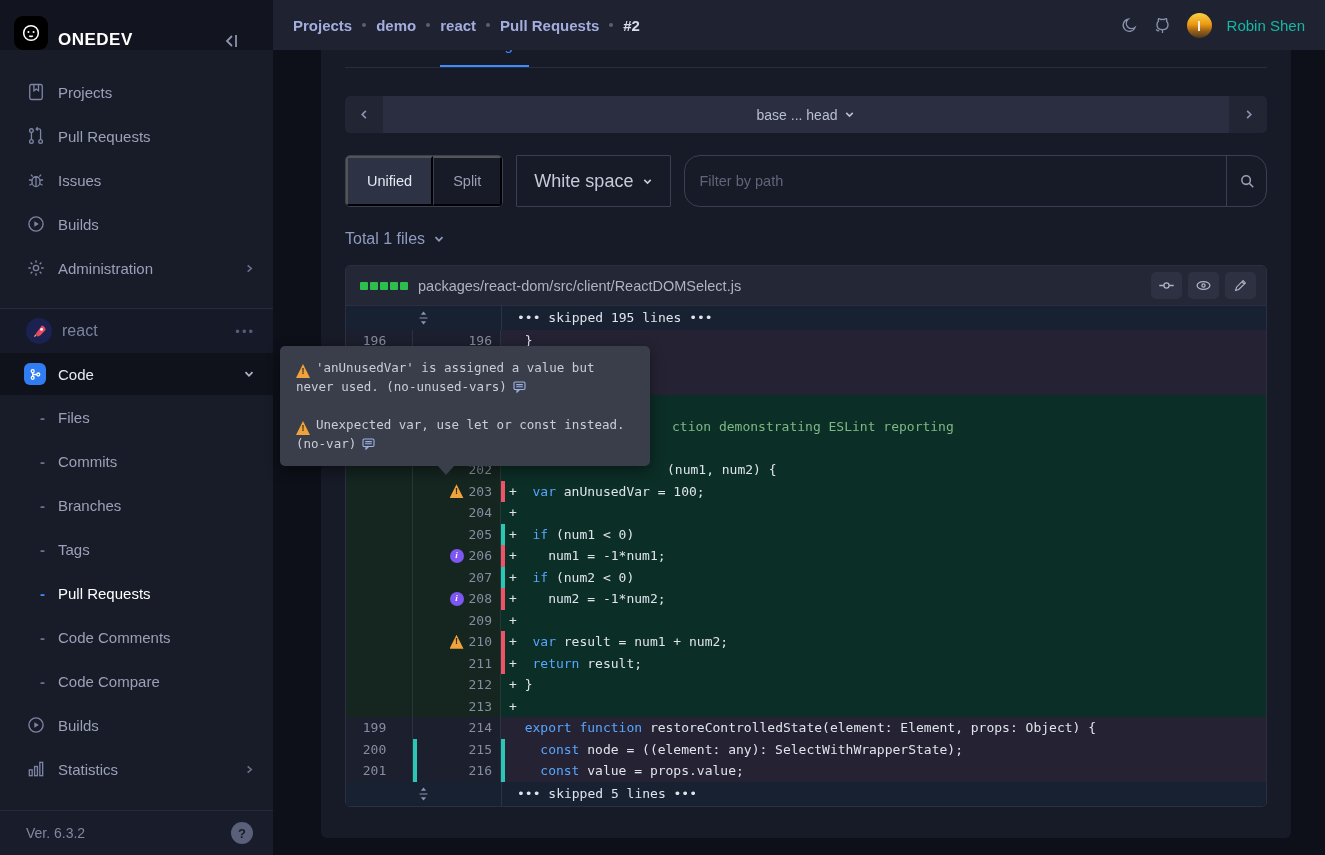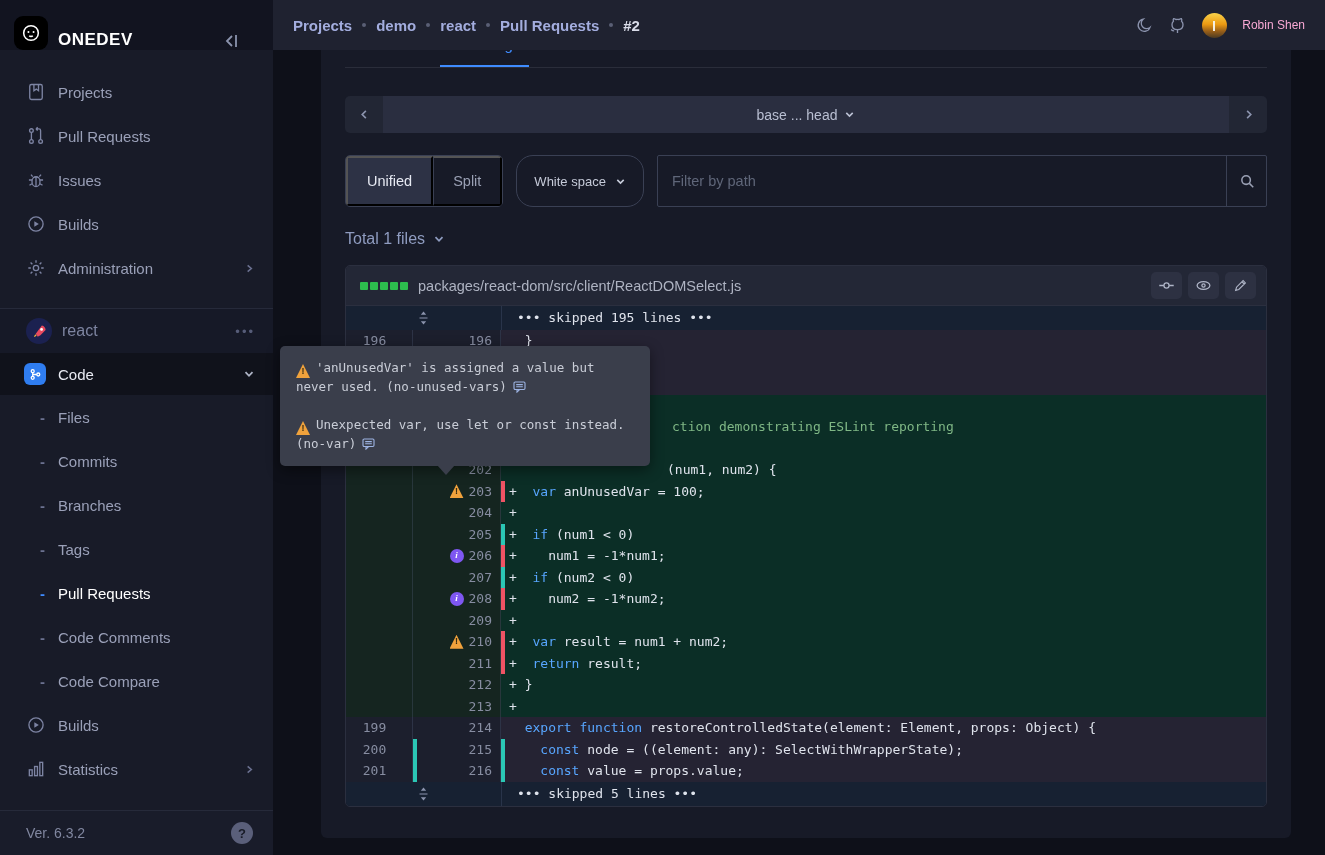--- a/index.html
+++ b/index.html
@@ -45,41 +45,41 @@
     display:flex;align-items:center;padding:0 20px;}
   .crumbs{display:flex;align-items:center;gap:10px;font-size:15px;font-weight:600;}
   .crumb{color:var(--link);cursor:pointer;}
   .crumb.current{color:#d9dce8;cursor:default;}
   .cdot{width:4px;height:4px;border-radius:50%;background:#5a5f75;}
   .top-right{margin-left:auto;display:flex;align-items:center;gap:15px;}
   .tico{color:#8b93ad;cursor:pointer;}
   .avatar{width:25px;height:25px;border-radius:50%;cursor:pointer;
     background:linear-gradient(180deg,#f8d24a 0%,#ec9a12 45%,#9a6018 72%,#4b3a22 100%);position:relative;overflow:hidden;}
   .avatar::after{content:"";position:absolute;left:11px;top:8px;width:2px;height:10px;background:#f4efe2;}
-  .uname{color:#f9a8d4;font-size:12px;}
+  .uname{color:#14b8a6;font-size:15px;}
 
   
   .main{position:absolute;left:273px;top:0;right:0;bottom:0;background:var(--main-bg);}
   .card{position:absolute;left:48px;top:30px;width:970px;height:808px;background:var(--card-bg);border-radius:6px;z-index:1;}
   .card-in{padding:0 24px;}
   .tabs{display:flex;gap:36px;border-bottom:1px solid #2a2d3a;padding:4px 0 0 0;height:38px;align-items:flex-end;}
   .tab{font-size:15px;color:#8d93a6;padding-bottom:8px;cursor:pointer;border-bottom:2px solid transparent;line-height:24px;}
   .tab.active{color:var(--accent);border-bottom-color:var(--accent);}
 
   .revbar{margin-top:28px;height:37px;background:#222634;border-radius:5px;display:flex;align-items:stretch;overflow:hidden;}
   .rev-nav{width:38px;display:flex;align-items:center;justify-content:center;color:#8b93ad;cursor:pointer;flex:none;}
   .rev-mid{flex:1;background:#2a2e40;display:flex;align-items:center;justify-content:center;gap:7px;color:#b9bfd2;font-size:14px;cursor:pointer;}
 
   .controls{margin-top:22px;display:flex;align-items:stretch;height:52px;gap:13px;}
   .seg{display:flex;border:1px solid #3a4054;border-radius:5px;overflow:hidden;flex:none;}
   .seg-btn{padding:0 19px;display:flex;align-items:center;font-size:14.5px;color:#9aa0b4;cursor:pointer;background:transparent;}
   .seg-btn.active{background:#2d3245;color:#e6e9f2;}
   .seg-btn + .seg-btn{border-left:1px solid #3a4054;}
-  .wsbtn{border:1px solid #3a4054;border-radius:17px;padding:0 17px;display:flex;align-items:center;gap:9px;color:#c6cbd9;font-size:13px;cursor:pointer;flex:none;}
-  .filterwrap{flex:1;border:1px solid #3a4054;border-radius:2px;display:flex;align-items:stretch;overflow:hidden;}
+  .wsbtn{border:1px solid #3a4054;border-radius:1px;padding:0 17px;display:flex;align-items:center;gap:9px;color:#c6cbd9;font-size:18px;cursor:pointer;flex:none;}
+  .filterwrap{flex:1;border:1px solid #3a4054;border-radius:16px;display:flex;align-items:stretch;overflow:hidden;}
   .filterwrap input{flex:1;background:transparent;border:none;outline:none;color:#d5d9e4;font-size:14.5px;padding:0 14px;font-family:inherit;}
   .filterwrap input::placeholder{color:#5f6679;}
   .searchbtn{width:40px;border-left:1px solid #3a4054;display:flex;align-items:center;justify-content:center;color:#9aa0b4;cursor:pointer;background:transparent;}
 
   .total-row{margin-top:23px;display:flex;align-items:center;gap:8px;color:#8f9cc0;font-size:16px;cursor:pointer;width:max-content;}
 
   
   .fpanel{margin-top:17px;border:1px solid var(--panel-border);border-radius:5px;overflow:hidden;}
   .fhead{height:40px;background:#232736;display:flex;align-items:center;padding:0 10px 0 14px;border-bottom:1px solid var(--panel-border);}
   .stats{display:flex;gap:2px;margin-right:10px;}

